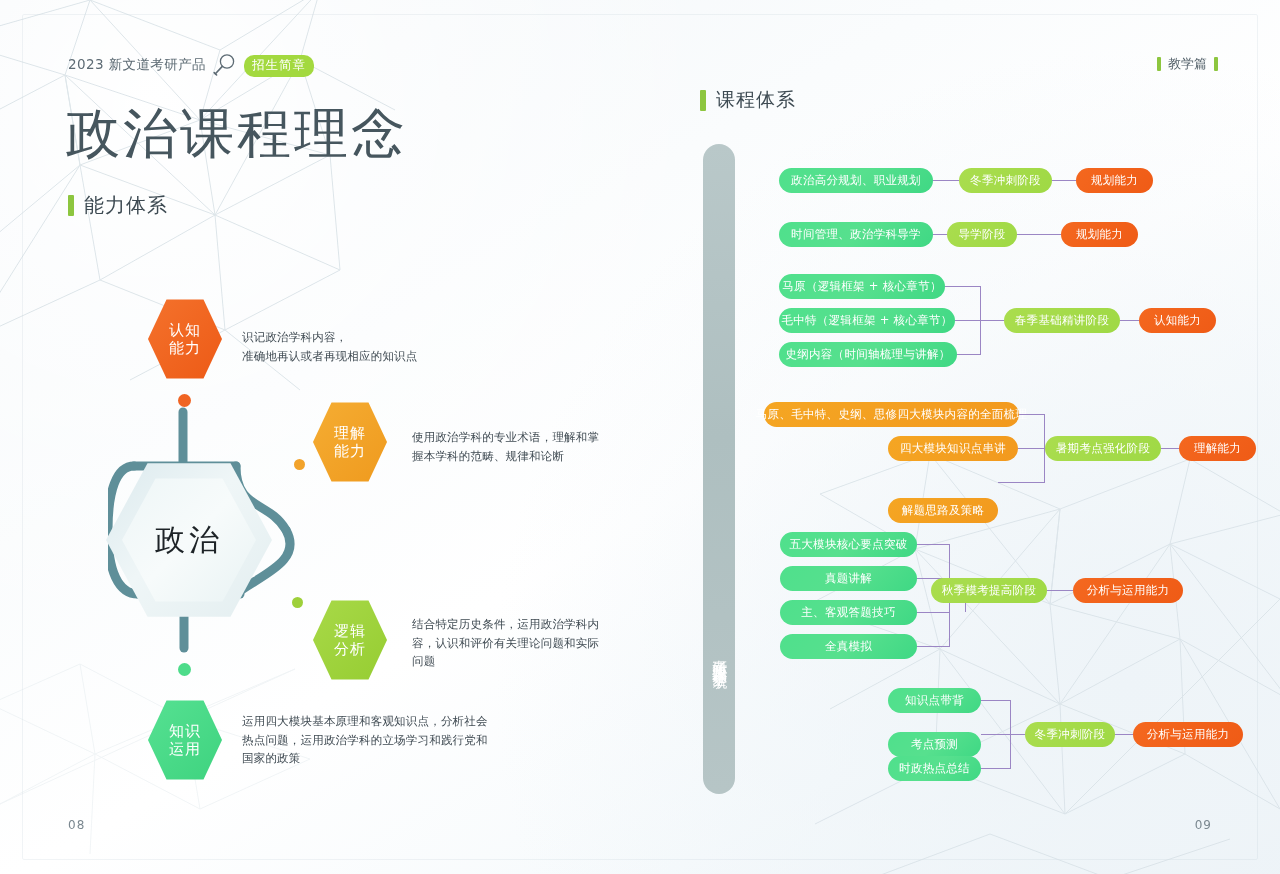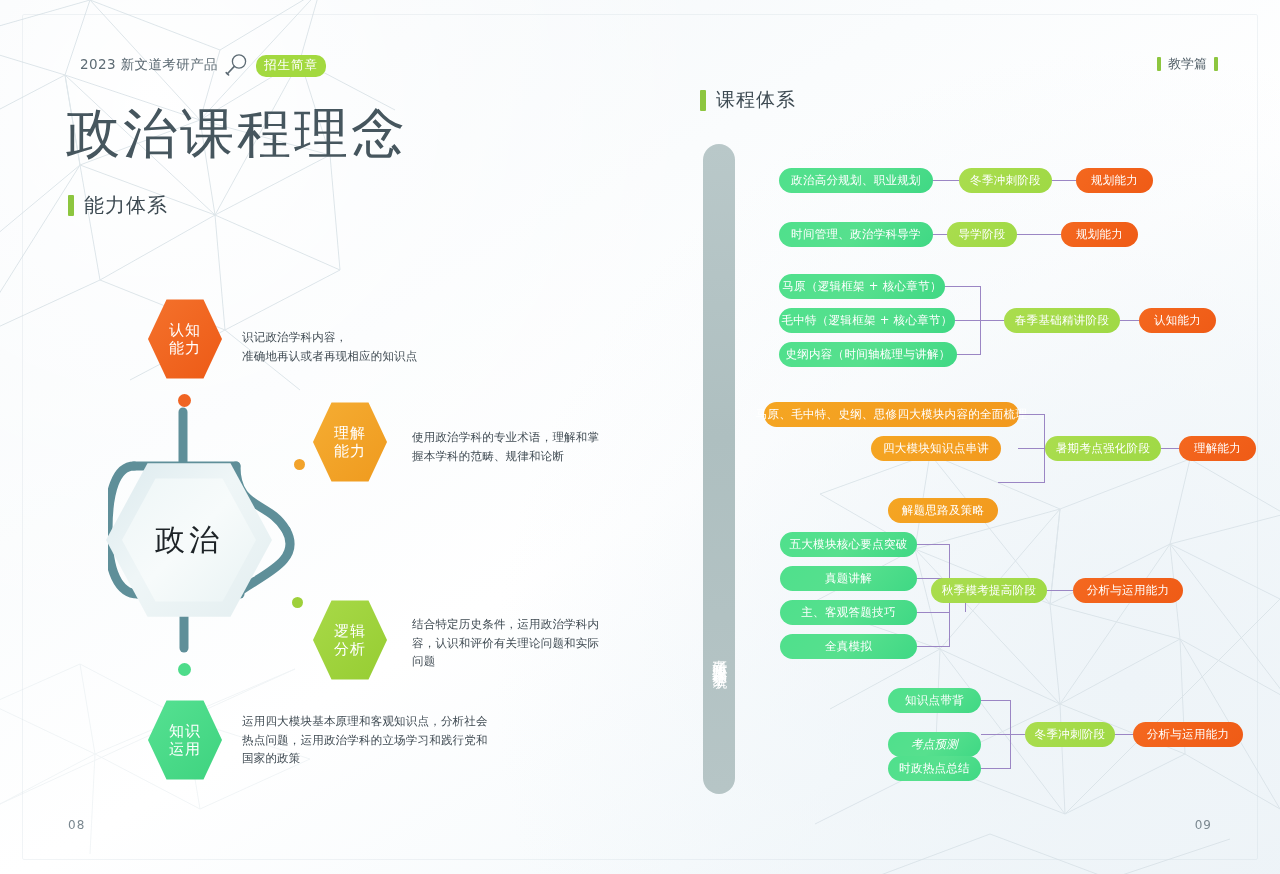--- a/index.html
+++ b/index.html
@@ -21,21 +21,21 @@
     border:1px solid rgba(190,205,215,.22);border-radius:2px;pointer-events:none;
   }
   .netsvg{position:absolute;pointer-events:none;}
   .net-tl{left:-30px;top:-20px;width:430px;height:420px;opacity:.75;}
   .net-br{right:-10px;bottom:-10px;width:480px;height:430px;opacity:.8;}
   .net-bl{left:0;bottom:0px;width:330px;height:230px;opacity:.55;}
 
   
   .hdr-left{
     position:absolute;left:68px;top:52px;display:flex;align-items:center;gap:4px;
-    font-size:13.5px;color:#5d6b74;letter-spacing:.4px;white-space:nowrap;margin-left:12px;
+    font-size:13.5px;color:#5d6b74;letter-spacing:.4px;white-space:nowrap;
   }
   .magnifier{display:inline-block;width:26px;height:26px;margin:0 1px 0 2px;}
   .badge{
     background:#a3d93f;color:#ffffff;font-size:12.5px;line-height:1;
     padding:4px 8px 5px 8px;border-radius:10px;letter-spacing:1px;
     margin-left:1px;position:relative;top:1px;
   }
   .hdr-right{
     position:absolute;right:62px;top:55px;display:flex;align-items:center;gap:7px;
     font-size:13px;color:#55626b;
@@ -285,21 +285,21 @@
     <div class="conn h" style="left:210px;top:146px;width:36px;"></div>
     <div class="conn h" style="left:220px;top:180px;width:26px;"></div>
     <div class="conn h" style="left:222px;top:214px;width:24px;"></div>
     <div class="conn v" style="left:245px;top:146px;height:69px;"></div>
     <div class="conn h" style="left:245px;top:180px;width:24px;"></div>
     <div class="pill stage" style="left:269px;top:168px;width:116px;">春季基础精讲阶段</div>
     <div class="conn h" style="left:385px;top:180px;width:19px;"></div>
     <div class="pill ability" style="left:404px;top:168px;width:77px;">认知能力</div>
 
     <div class="pill orange" style="left:29px;top:262px;width:255px;">马原、毛中特、史纲、思修四大模块内容的全面梳理</div>
-    <div class="pill orange" style="left:136px;top:296px;width:130px;">四大模块知识点串讲</div>
+    <div class="pill orange" style="left:153px;top:296px;width:130px;">四大模块知识点串讲</div>
     <div class="pill orange" style="left:153px;top:330px;width:110px;margin-top:28px;">解题思路及策略</div>
     <div class="conn h" style="left:284px;top:274px;width:26px;"></div>
     <div class="conn h" style="left:283px;top:308px;width:27px;"></div>
     <div class="conn h" style="left:263px;top:342px;width:47px;"></div>
     <div class="conn v" style="left:309px;top:274px;height:69px;"></div>
     <div class="pill stage" style="left:310px;top:296px;width:116px;">暑期考点强化阶段</div>
     <div class="conn h" style="left:426px;top:308px;width:18px;"></div>
     <div class="pill ability" style="left:444px;top:296px;width:77px;">理解能力</div>
 
     <div class="pill green" style="left:45px;top:392px;width:137px;">五大模块核心要点突破</div>
@@ -310,21 +310,21 @@
     <div class="conn h" style="left:182px;top:438px;width:49px;"></div>
     <div class="conn h" style="left:182px;top:472px;width:33px;"></div>
     <div class="conn h" style="left:182px;top:506px;width:33px;"></div>
     <div class="conn v" style="left:214px;top:404px;height:103px;"></div>
     <div class="conn v" style="left:230px;top:438px;height:34px;"></div>
     <div class="pill stage" style="left:196px;top:438px;width:116px;">秋季模考提高阶段</div>
     <div class="conn h" style="left:312px;top:450px;width:26px;"></div>
     <div class="pill ability" style="left:338px;top:438px;width:110px;">分析与运用能力</div>
 
     <div class="pill green" style="left:153px;top:548px;width:93px;">知识点带背</div>
-    <div class="pill green" style="left:153px;top:592px;width:93px;font-style:italic;">考点预测</div>
+    <div class="pill green" style="left:153px;top:592px;width:93px;">考点预测</div>
     <div class="pill green" style="left:153px;top:616px;width:93px;">时政热点总结</div>
     <div class="conn h" style="left:246px;top:560px;width:30px;"></div>
     <div class="conn h" style="left:246px;top:594px;width:44px;"></div>
     <div class="conn h" style="left:246px;top:628px;width:30px;"></div>
     <div class="conn v" style="left:275px;top:560px;height:69px;"></div>
     <div class="pill stage" style="left:290px;top:582px;width:90px;">冬季冲刺阶段</div>
     <div class="conn h" style="left:380px;top:594px;width:18px;"></div>
     <div class="pill ability" style="left:398px;top:582px;width:110px;">分析与运用能力</div>
   </div>
 

